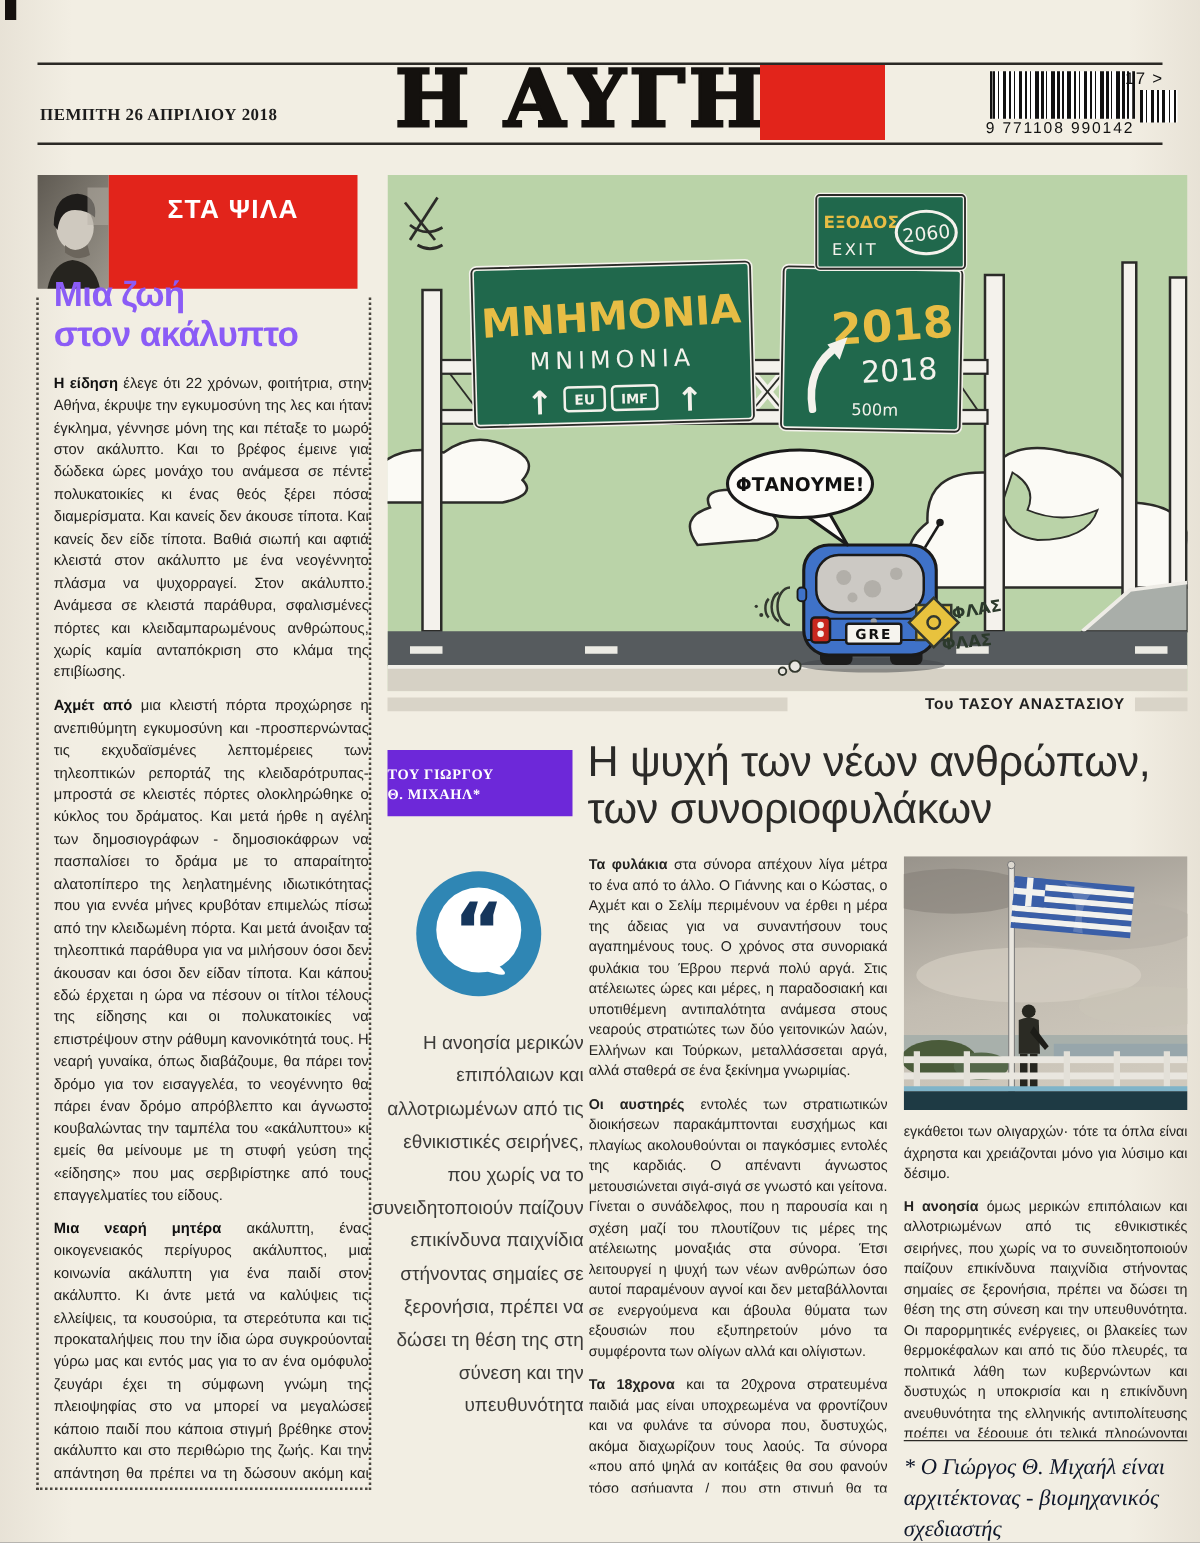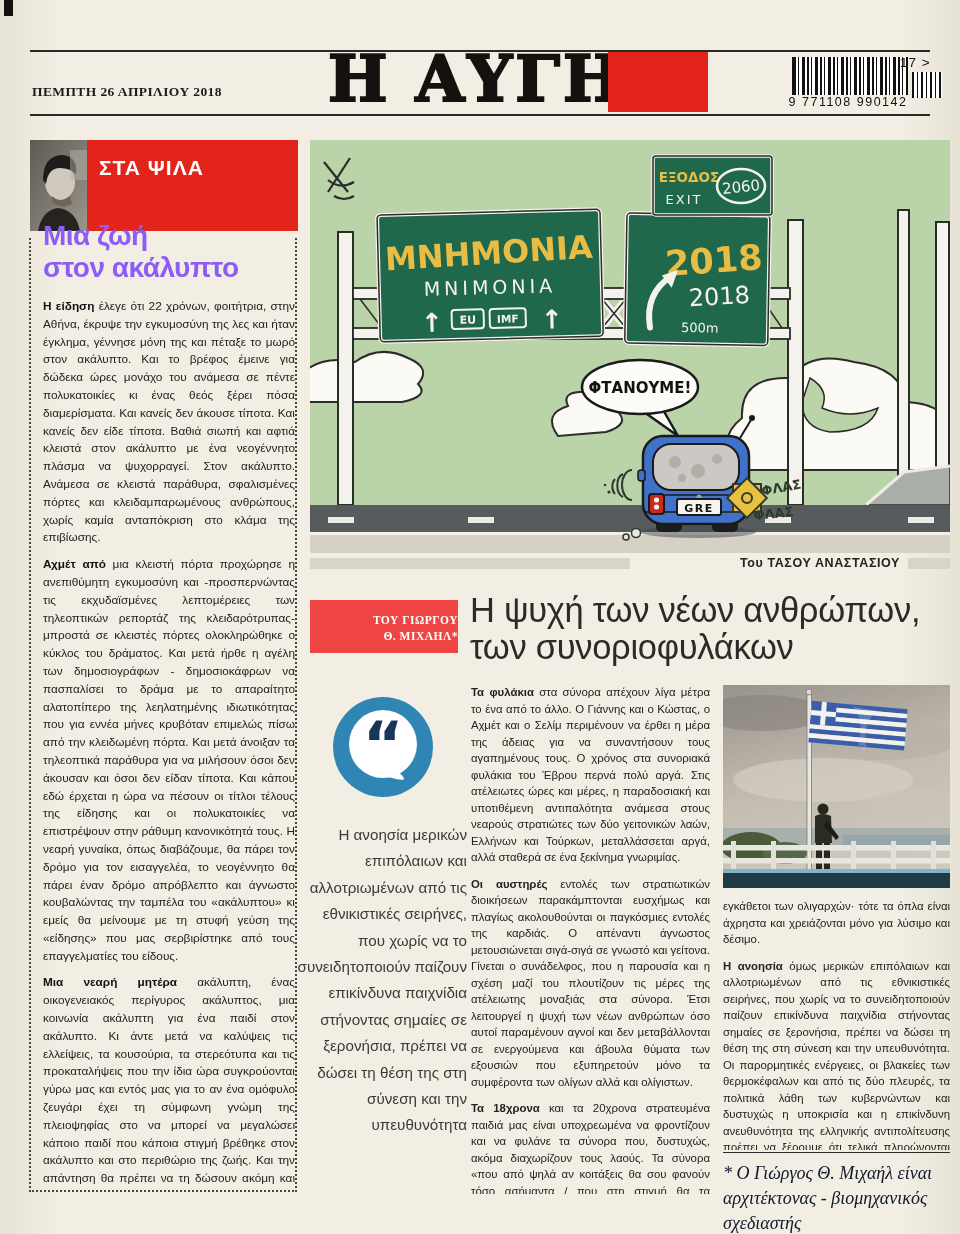--- a/index.html
+++ b/index.html
@@ -6,49 +6,49 @@
   .page{position:relative;width:960px;height:1234px;background:#f2eee3;overflow:hidden;
         font-family:"Liberation Sans",sans-serif;color:#1c1c1c;}
   .page::before{content:"";position:absolute;inset:0;
         background:linear-gradient(90deg,rgba(200,190,175,.25),rgba(255,255,255,0) 6%,rgba(255,255,255,0) 94%,rgba(200,190,175,.25));
         pointer-events:none;}
   .abs{position:absolute;}
   
   .corner-tab{left:4px;top:0;width:9px;height:16px;background:#15100e;}
   .rule{background:#2b2925;height:2px;}
   .date{left:32px;top:84px;font-family:"Liberation Serif",serif;font-weight:bold;font-size:13.5px;letter-spacing:.4px;}
-  .masthead{left:328px;top:42px;font-family:"DejaVu Serif",serif;font-weight:bold;font-size:63px;
+  .masthead{left:316px;top:42px;font-family:"DejaVu Serif",serif;font-weight:bold;font-size:63px;
         letter-spacing:3px;color:#14110e;-webkit-text-stroke:2.2px #14110e;transform:scaleY(1.0);}
   .redsquare{left:608px;top:52px;width:100px;height:60px;}
   .barcode{left:792px;top:57px;width:112px;height:38px;
         background:repeating-linear-gradient(90deg,#111 0 2px,#fff 2px 4px,#111 4px 5px,#fff 5px 8px,#111 8px 11px,#fff 11px 13px);
         border-left:2px solid #111;border-right:2px solid #111;}
   .barcode-num{left:788px;top:95px;width:120px;text-align:center;font-size:12.5px;letter-spacing:1.5px;color:#111;}
   .barcode-supp{left:912px;top:72px;width:30px;height:26px;
         background:repeating-linear-gradient(90deg,#111 0 2px,#fff 2px 5px,#111 5px 6px,#fff 6px 9px);}
   .pagenum{left:900px;top:55px;font-size:13.5px;letter-spacing:1px;color:#111;text-align:center;}
   
   .author-photo{left:30px;top:140px;width:57px;height:91px;}
-  .kicker-box{left:87px;top:140px;width:199px;height:91px;background:#e2241b;color:#fff;padding-left:12px;}
+  .kicker-box{left:87px;top:140px;width:199px;height:91px;background:#e2241b;color:#fff;text-align:center;}
   .kicker-title{margin-top:16px;font-weight:bold;font-size:21px;letter-spacing:1px;}
   .kicker-byline{margin-top:7px;font-family:"Liberation Serif",serif;font-weight:bold;font-size:10.5px;line-height:1.35;letter-spacing:.6px;}
   .dotl{left:29px;top:238px;width:0;height:954px;border-left:2px dotted #4a463f;}
   .dotr{left:295px;top:238px;width:0;height:954px;border-left:2px dotted #4a463f;}
   .dotb{left:29px;top:1190px;width:268px;height:0;border-top:2px dotted #4a463f;}
   .left-title{left:43px;top:220px;font-weight:bold;font-size:28px;line-height:1.14;letter-spacing:-.5px;color:#8b5cf6;}
   .left-body{left:43px;top:298px;width:252px;height:892px;overflow:hidden;
         font-size:11.8px;line-height:17.8px;text-align:justify;color:#232220;}
   .left-body p{margin:0 0 9px 0;}
   .left-body strong{color:#111;}
   
   .cartoon{left:310px;top:140px;width:640px;height:413px;}
   .cap-bar{top:558px;height:11px;background:#d9d4c8;}
   .cartoon-caption{left:640px;top:556px;width:260px;text-align:right;font-weight:bold;font-size:12.5px;letter-spacing:.6px;color:#222;}
   
-  .authbox{left:310px;top:600px;width:148px;height:53px;background:#ef4444;color:#fff;text-align:right;
+  .authbox{left:310px;top:600px;width:148px;height:53px;background:#6d28d9;color:#fff;text-align:left;
         font-family:"Liberation Serif",serif;font-weight:bold;font-size:11.5px;line-height:1.4;letter-spacing:.5px;}
   .authbox .inner{margin-top:12px;}
   .main-title{left:470px;top:592px;width:480px;font-size:34.5px;line-height:37px;letter-spacing:-.3px;color:#2b2a28;}
   .quote-icon{left:330px;top:694px;width:106px;height:106px;}
   .pull-quote{left:297px;top:822px;width:170px;text-align:right;font-size:15.2px;line-height:26.4px;color:#3c3b39;}
   .col-mid{left:471px;top:684px;width:239px;height:510px;overflow:hidden;
         font-size:11.4px;line-height:16.5px;text-align:justify;color:#232220;}
   .col-mid p{margin:0 0 10px 0;}
   .photo{left:723px;top:685px;width:227px;height:203px;}
   .col-right{left:723px;top:898px;width:227px;height:252px;overflow:hidden;

